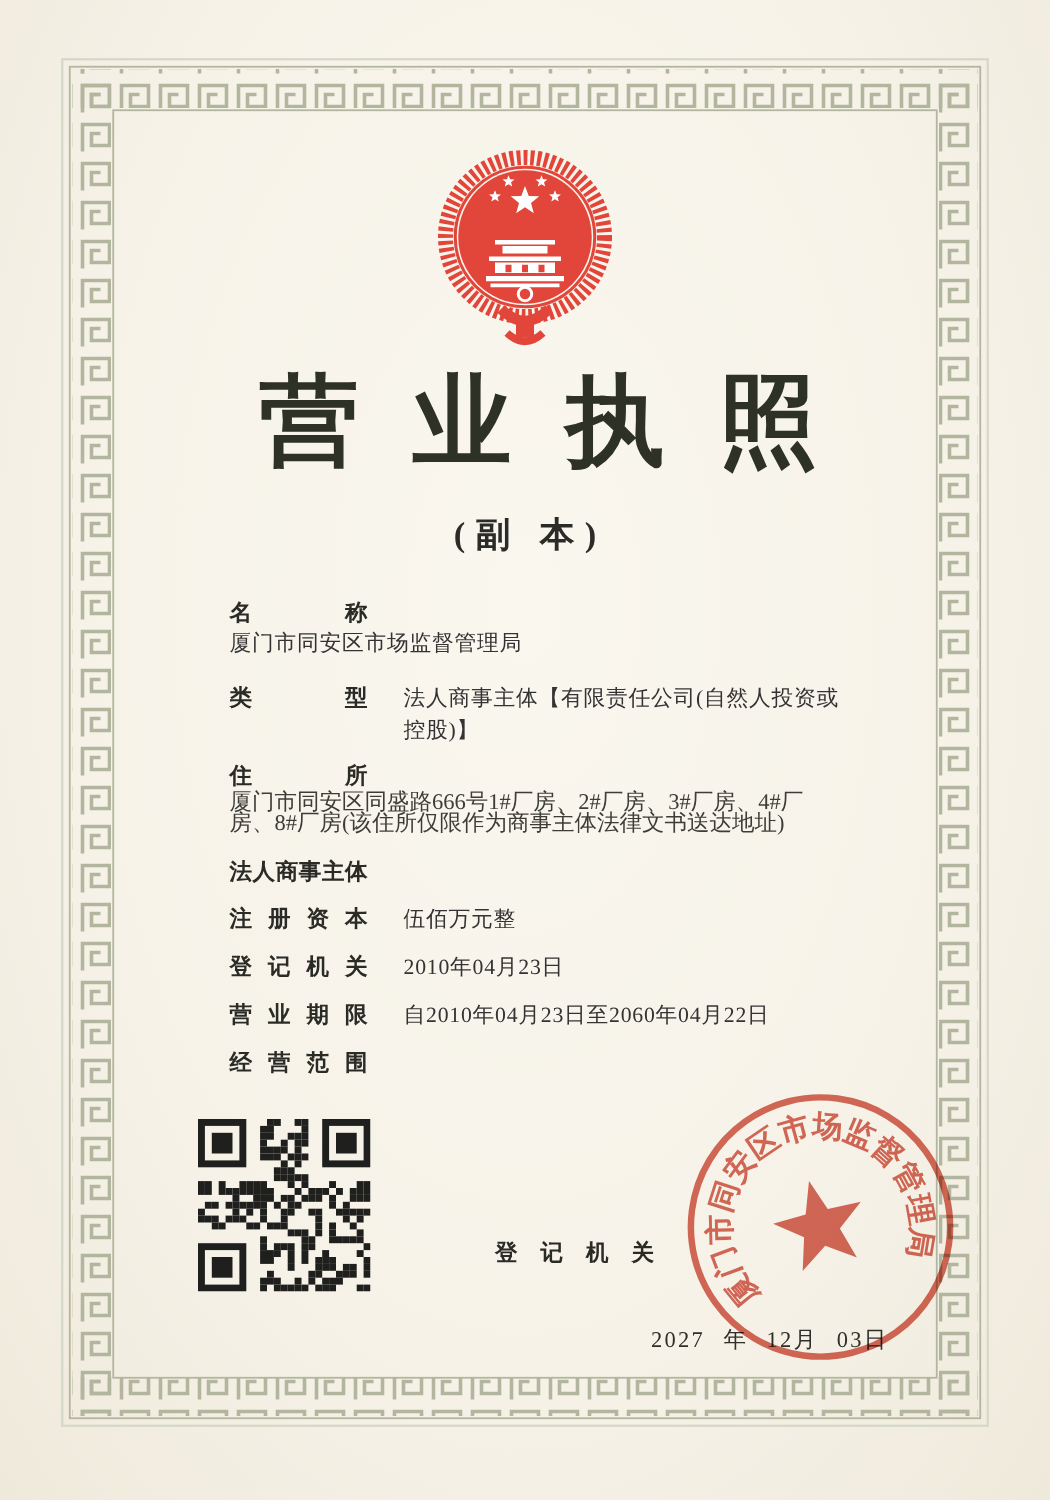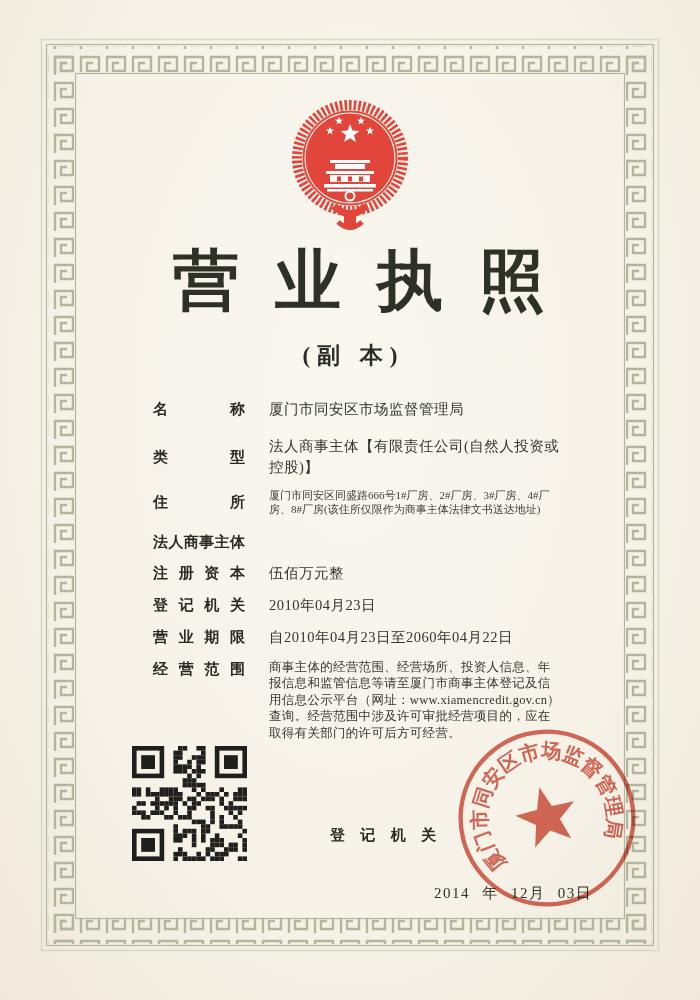--- a/index.html
+++ b/index.html
@@ -19,30 +19,30 @@
   }
   .doc-subtitle { margin-top:4px; font-size:23px; font-weight:700; color:#2b2b28; }
   .doc-subtitle span{ letter-spacing:7px; margin-right:-7px; display:inline-block; }
 
   .credit-line { position:absolute; left:310px; top:354px; z-index:2; font-size:14.5px; color:#30302c; white-space:nowrap; }
   .credit-line .clabel { letter-spacing:1px; margin-right:13px; font-weight:700;}
   .credit-line .cvalue { letter-spacing:0.6px; }
 
   .fields { position:absolute; left:153px; top:399px; width:408px; z-index:2; }
   .frow { display:flex; align-items:flex-start; }
-  .frow.center { align-items:center; }
+  .frow.center { }
   .flabel {
     width:92px; min-width:92px; margin-right:24px; line-height:20px;
     text-align:justify; text-align-last:justify; -moz-text-align-last:justify;
     font-weight:700; font-size:15px; color:#2b2b26;
   }
   .fval { flex:1; font-size:14.5px; line-height:21px; color:#333; letter-spacing:0.5px; }
-  .fval.sm { font-size:11px; line-height:14px; letter-spacing:0; color:#3d3d38; }
+  .fval.sm { font-size:15px; line-height:14px; letter-spacing:0; color:#3d3d38; }
   .fval.para { font-size:12.5px; line-height:16.4px; letter-spacing:0.3px; color:#343430; }
-  .mb16{margin-bottom:16px;} .mb10{margin-bottom:10px;} .mb11{margin-bottom:11px;}
+  .mb16{margin-bottom:16px;flex-direction:column;} .mb10{margin-bottom:10px;} .mb11{margin-bottom:11px;}
 
   .qr { position:absolute; left:132px; top:746px; z-index:2; }
   .reg-label {
     position:absolute; left:330px; top:826px; width:106px; z-index:2;
     text-align:justify; text-align-last:justify; -moz-text-align-last:justify;
     font-weight:700; font-size:15px; color:#2b2b26;
   }
   .seal { position:absolute; left:451px; top:722px; z-index:4; opacity:.82; mix-blend-mode:multiply; transform:rotate(-14deg); }
   .reg-date { position:absolute; left:434px; top:884px; z-index:3; font-size:15px; color:#2e2e2a; letter-spacing:1.5px; word-spacing:7px; white-space:nowrap; }
 
@@ -130,21 +130,20 @@
     <div class="frow mb11">
       <div class="flabel">登记机关</div>
       <div class="fval">2010年04月23日</div>
     </div>
     <div class="frow mb11">
       <div class="flabel">营业期限</div>
       <div class="fval">自2010年04月23日至2060年04月22日</div>
     </div>
     <div class="frow">
       <div class="flabel">经营范围</div>
-      <div class="fval para">商事主体的经营范围、经营场所、投资人信息、年报信息和监管信息等请至厦门市商事主体登记及信用信息公示平台（网址：www.xiamencredit.gov.cn）查询。经营范围中涉及许可审批经营项目的，应在取得有关部门的许可后方可经营。</div>
     </div>
   </div>
 
   <div class="qr">
     <svg id="qrsvg" width="115" height="115">
         <rect x="46.0" y="0.0" width="4.6" height="4.6" fill="#1f1f1d"></rect>
         <rect x="50.6" y="0.0" width="4.6" height="4.6" fill="#1f1f1d"></rect>
         <rect x="64.4" y="0.0" width="4.6" height="4.6" fill="#1f1f1d"></rect>
         <rect x="69.0" y="0.0" width="4.6" height="4.6" fill="#1f1f1d"></rect>
         <rect x="41.4" y="4.6" width="4.6" height="4.6" fill="#1f1f1d"></rect>
@@ -355,16 +354,16 @@
 
   <svg class="seal" viewBox="0 0 200 200" width="192" height="192">
     <circle cx="100" cy="100" r="90" fill="none" stroke="#cf4a38" stroke-width="4.5"></circle>
     <path id="sealArc" d="M48.4,136.1 A63,63 0 1 1 151.6,136.1" fill="none"></path>
     <text font-size="21" fill="#cf4a38" font-weight="700">
       <textPath href="#sealArc" startOffset="0" textLength="272" lengthAdjust="spacingAndGlyphs">厦门市同安区市场监督管理局</textPath>
     </text>
     <polygon fill="#cf4a38" points="100,67 107.9,89.1 131.4,89.8 112.8,104.2 119.4,126.7 100,113.5 80.6,126.7 87.2,104.2 68.6,89.8 92.1,89.1"></polygon>
   </svg>
 
-  <div class="reg-date">2014 年 12月 03日</div>
+  <div class="reg-date">2027 年 12月 03日</div>
 
 
 </div>
 
 </body></html>

